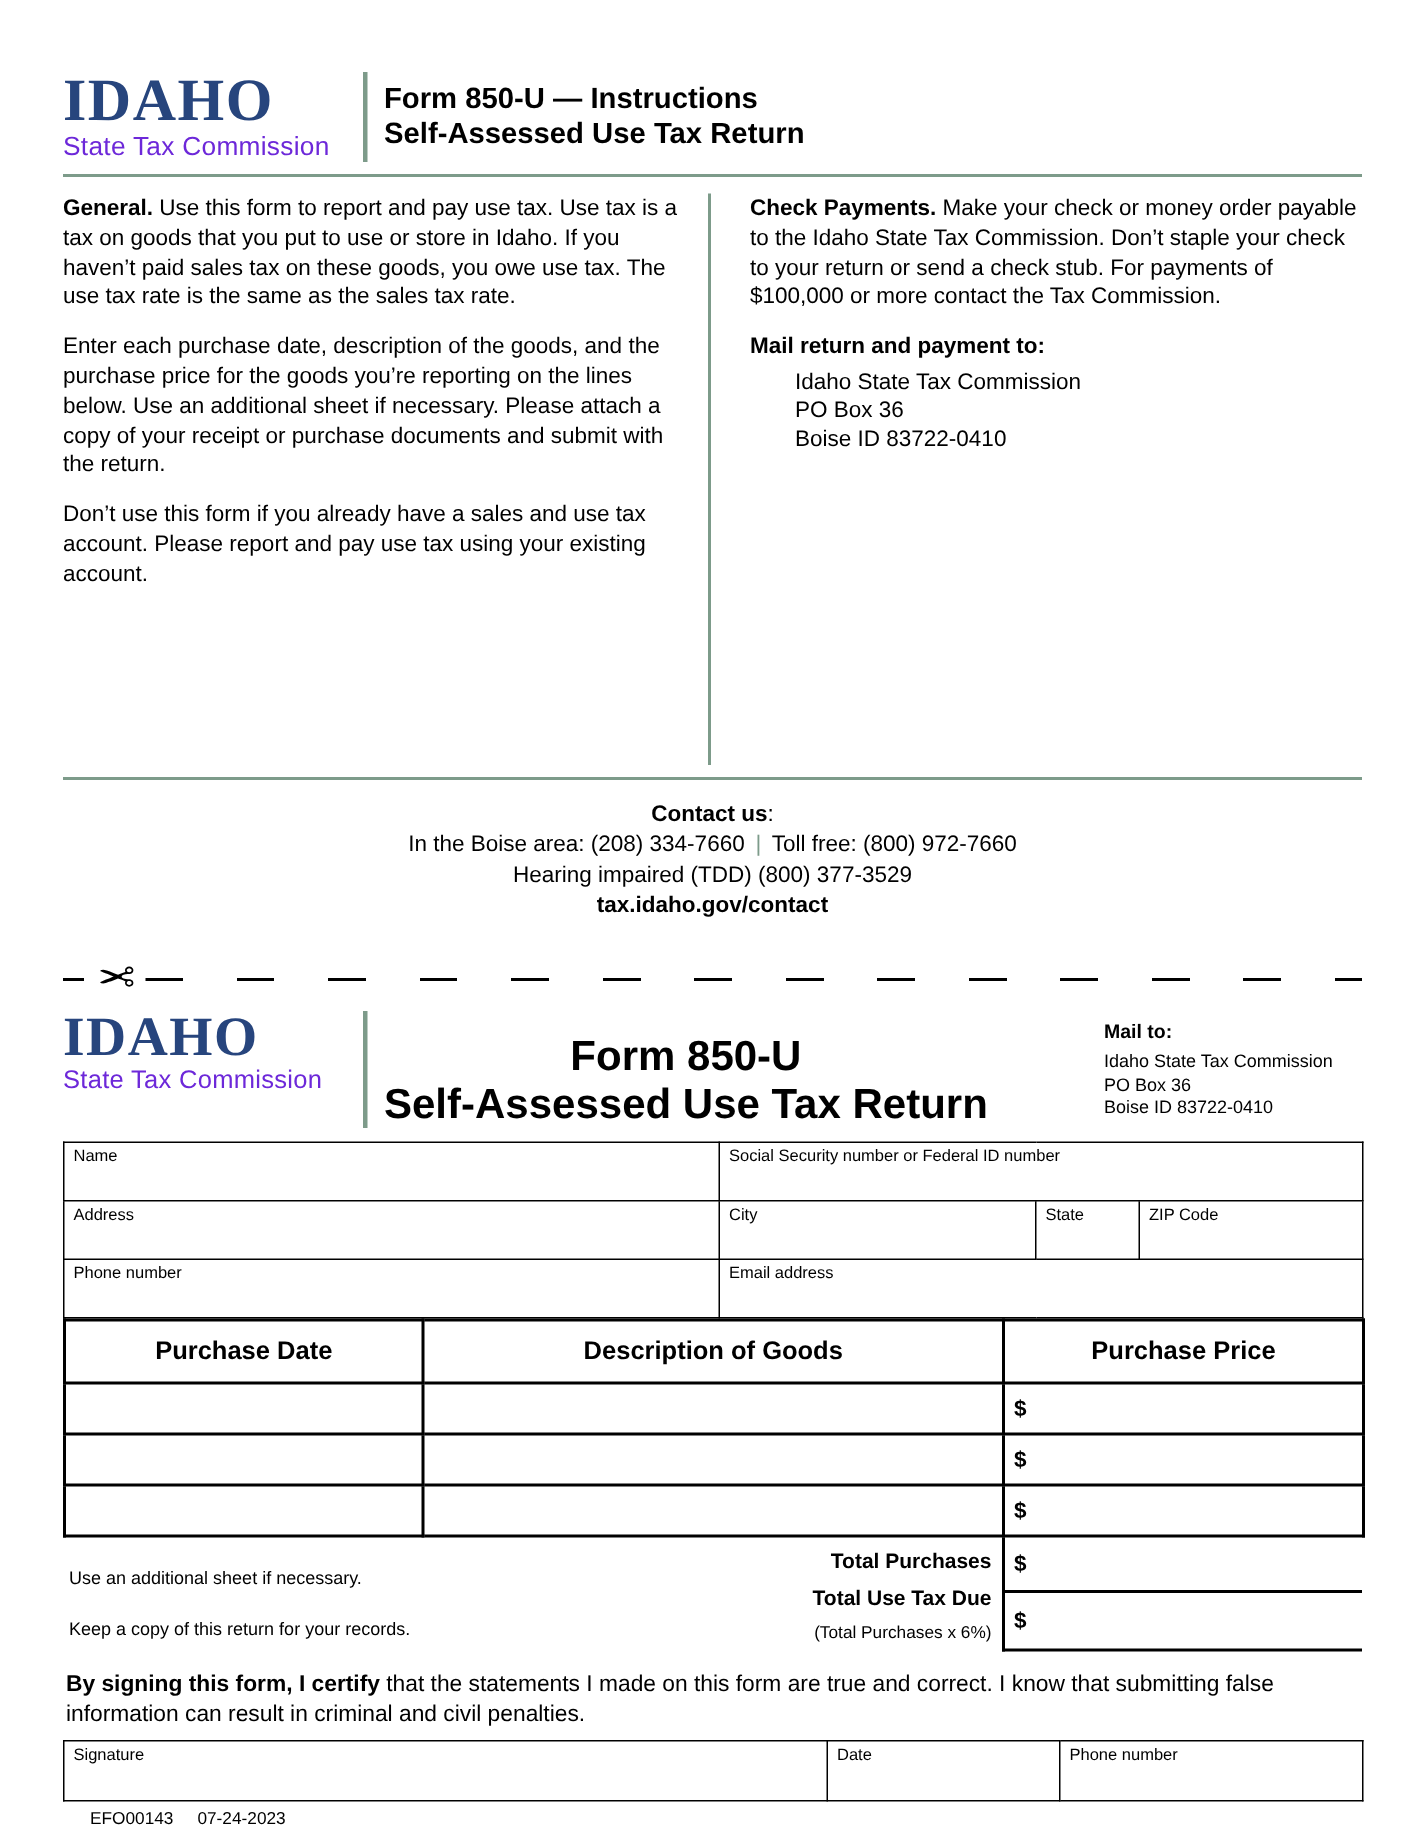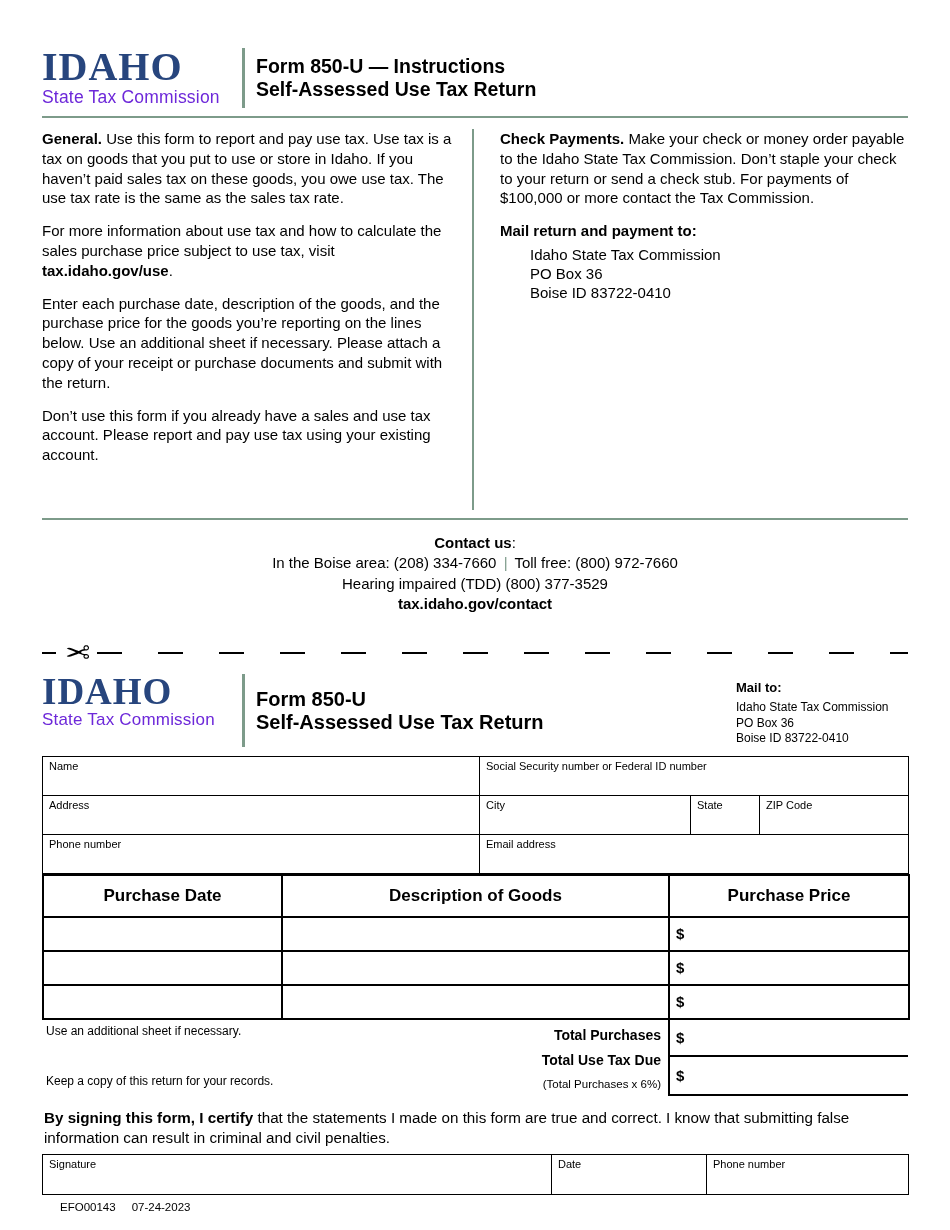--- a/index.html
+++ b/index.html
@@ -14,21 +14,21 @@
   
   .hdr { display: flex; align-items: stretch; margin-top: 48px; }
   .logo-block { width: 200px; flex: 0 0 200px; padding-top: 2px; }
   .logo-name {
     font-family: "Liberation Serif", serif; font-weight: bold;
     font-size: 40px; line-height: 0.85; color: #27457d; letter-spacing: 1px;
   }
   .logo-sub { font-size: 17.5px; color: #6d28d9; margin-top: 3px; letter-spacing: 0.2px; }
   .hdr-bar { width: 3px; background: #7d9b8a; margin-right: 11px; }
   .hdr-titles { font-size: 19.5px; font-weight: bold; line-height: 1.18; padding-top: 7px; }
-  .hdr2-titles { font-size: 20px; font-weight: bold; line-height: 1.15; padding-top: 14px; }
+  .hdr2-titles { font-size: 28px; font-weight: bold; line-height: 1.15; padding-top: 14px; text-align: center; }
 
   .green-rule { border: none; border-top: 2px solid #7d9b8a; margin: 8px 0 0 0; }
 
   
   .cols { display: flex; height: 392px; padding-top: 11px; overflow: hidden; }
   .col-left  { width: 430px; flex: 0 0 430px; padding-right: 14px; }
   .col-div   { width: 2px; flex: 0 0 2px; background: #7d9b8a; }
   .col-right { flex: 1; padding-left: 26px; }
   .cols p { font-size: 15px; line-height: 1.32; margin: 0 0 13px 0; }
   .mail-addr { font-size: 15px; line-height: 1.28; padding-left: 30px; margin-top: 2px; }
@@ -58,21 +58,21 @@
 
   
   .purchase-table { width: 866px; table-layout: fixed; }
   .purchase-table th { border: 2px solid #000; height: 42px; font-size: 17px; font-weight: bold; text-align: center; vertical-align: middle; }
   .purchase-table td { border: 2px solid #000; height: 34px; vertical-align: middle; padding: 0 0 0 6px; font-size: 15px; font-weight: bold; }
 
   
   .totals { display: flex; width: 866px; }
   .totals-left { width: 626px; flex: 0 0 626px; position: relative; height: 74px; }
   .note-small { font-size: 12px; position: absolute; left: 4px; }
-  .note1 { top: 4px; }
+  .note1 { top: 20px; }
   .note2 { bottom: 6px; }
   .tot-label { position: absolute; right: 7px; font-size: 14px; font-weight: bold; }
   .tp-label { top: 7px; }
   .due-label { top: 32px; }
   .due-sub { position: absolute; right: 7px; top: 58px; font-size: 11.5px; }
   .totals-right { width: 240px; flex: 0 0 240px; border-left: 2px solid #000; border-bottom: 2px solid #000; }
   .trow { height: 37px; display: flex; align-items: center; padding-left: 6px; font-size: 15px; font-weight: bold; }
   .trow-top { border-bottom: 2px solid #000; }
 
   
@@ -98,21 +98,20 @@
       <div>Form 850-U — Instructions</div>
       <div>Self-Assessed Use Tax Return</div>
     </div>
   </div>
 
   <hr class="green-rule">
 
   <div class="cols">
     <div class="col-left">
       <p><span class="bold">General.</span><span>  Use this form to report and pay use tax. Use tax is a tax on goods that you put to use or store in Idaho. If you haven’t paid sales tax on these goods, you owe use tax. The use tax rate is the same as the sales tax rate.</span></p>
-      <p><span>For more information about use tax and how to calculate the sales purchase price subject to use tax, visit </span><span class="bold">tax.idaho.gov/use</span><span>.</span></p>
       <p>Enter each purchase date, description of the goods, and the purchase price for the goods you’re reporting on the lines below. Use an additional sheet if necessary. Please attach a copy of your receipt or purchase documents and submit with the return.</p>
       <p>Don’t use this form if you already have a sales and use tax account. Please report and pay use tax using your existing account.</p>
     </div>
     <div class="col-div"></div>
     <div class="col-right">
       <p><span class="bold">Check Payments.</span><span>  Make your check or money order payable to the Idaho State Tax Commission.  Don’t staple your check to your return or send a check stub. For payments of $100,000 or more contact the Tax Commission.</span></p>
       <p class="bold" style="margin-bottom:4px;">Mail return and payment to:</p>
       <div class="mail-addr">
         <div>Idaho State Tax Commission</div>
         <div>PO Box 36</div>

